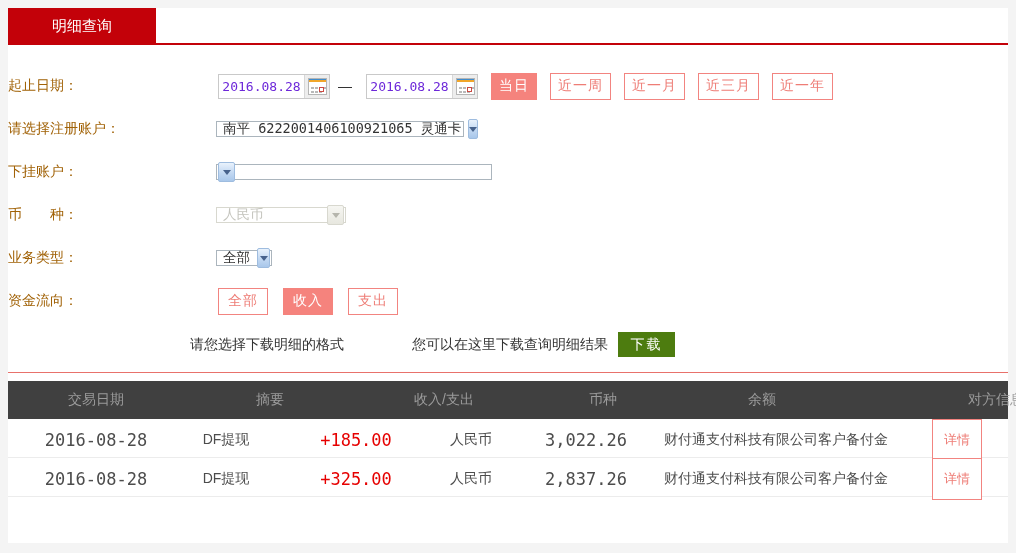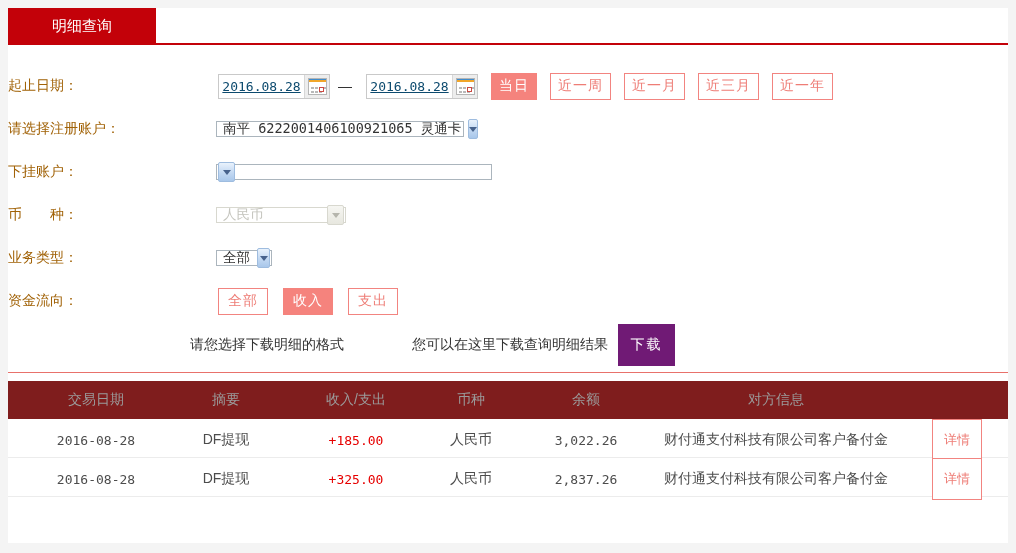--- a/index.html
+++ b/index.html
@@ -14,21 +14,21 @@
 
   
   .content { margin:0 8px; background:#fff; height:498px; }
   .form { padding-top:28px; }
   .frow { display:flex; align-items:center; height:26px; margin-bottom:17px; }
   .flabel { width:202px; text-align:left; color:#a16207; flex:0 0 202px; white-space:pre; }
 
   
   .dateinput { display:flex; align-items:center; width:112px; height:25px;
                border:1px solid #c9c9c9; background:#fff; margin-left:8px; }
-  .dateinput .val { flex:1; text-align:center; font-family:"DejaVu Sans Mono",monospace; font-size:13px; color:#0c4a6e;text-decoration:underline; }
+  .dateinput .val { flex:1; text-align:center; font-family:"DejaVu Sans Mono",monospace; font-size:13px; color:#6d28d9; }
   .calbtn { width:25px; height:23px; background:#ededed; border-left:1px solid #d7d7d7;
             display:flex; align-items:center; justify-content:center; cursor:pointer; }
   .cal { position:relative; width:19px; height:17px; background:#fff; border:1px solid #b5b5b5; }
   .cal-top { display:block; height:3px; background:#3f8ccd; border-bottom:2px solid #f0a62a; }
   .cal-cells { position:absolute; left:2px; top:8px; width:3px; height:2px; background:#b9b9b9;
     box-shadow:4px 0 #b9b9b9,8px 0 #b9b9b9,12px 0 #b9b9b9,
                0 4px #b9b9b9,4px 4px #b9b9b9,8px 4px #b9b9b9; }
   .cal-red { position:absolute; right:2px; bottom:2px; width:5px; height:5px; border:1px solid #cc4a43; background:#fff; }
   .dash { margin:0 6px 0 8px; color:#333; }
 
@@ -53,31 +53,31 @@
   .sel.disabled .stext { color:#c4c4bd; }
   .sel.disabled .arrow { border-color:#d8d8cf; background:linear-gradient(#f6f6f2,#e7e7df); }
   .sel.disabled .tri { border-top-color:#b5b5ac; }
 
   
   .qrow { display:flex; justify-content:center; margin:4px 0 30px; }
   .querybtn { width:86px; height:28px; background:#f6423a; color:#fff; border:none;
               font-size:15px; cursor:pointer; letter-spacing:2px; }
   .dlrow { display:flex; align-items:center; justify-content:flex-start; padding-left:182px; height:27px; margin-bottom:14px; }
   .dlhint { margin-left:68px; color:#333; }
-  .dlbtn { width:57px; height:42px; margin-left:10px; background:#701a75; color:#fff; border:none;
+  .dlbtn { width:57px; height:25px; margin-left:10px; background:#4d7c0f; color:#fff; border:none;
            font-size:14px; cursor:pointer; letter-spacing:2px; }
 
   
   .tableline { border-top:1px solid #e8716b; margin-bottom:8px; }
   .thead, .trow { display:grid; grid-template-columns:120px 140px 120px 110px 120px 260px 1fr;
                   align-items:center; padding-left:28px; }
-  .thead { height:38px; background:#7f1d1d; color:#9b9b9b; font-size:14px; }
+  .thead { height:38px; background:#404040; color:#9b9b9b; font-size:14px;gap:44px; }
   .trow  { height:39px; background:#fff; border-bottom:1px solid #ececec; color:#4c4c4c; }
   .tc { text-align:center; white-space:nowrap; }
-  .num { font-family:"DejaVu Sans Mono",monospace; font-size:13px; }
+  .num { font-family:"DejaVu Sans Mono",monospace; font-size:17px; }
   .amount { color:#e60000; }
   .detailbtn { display:inline-block; padding:11px 11px; border:1px solid #f28480; color:#ee7d76;
                background:#fff; font-size:13px; cursor:pointer; }
 </style>
 </head>
 <body>
 
 <div class="page">
 
   <div class="tabbar">

